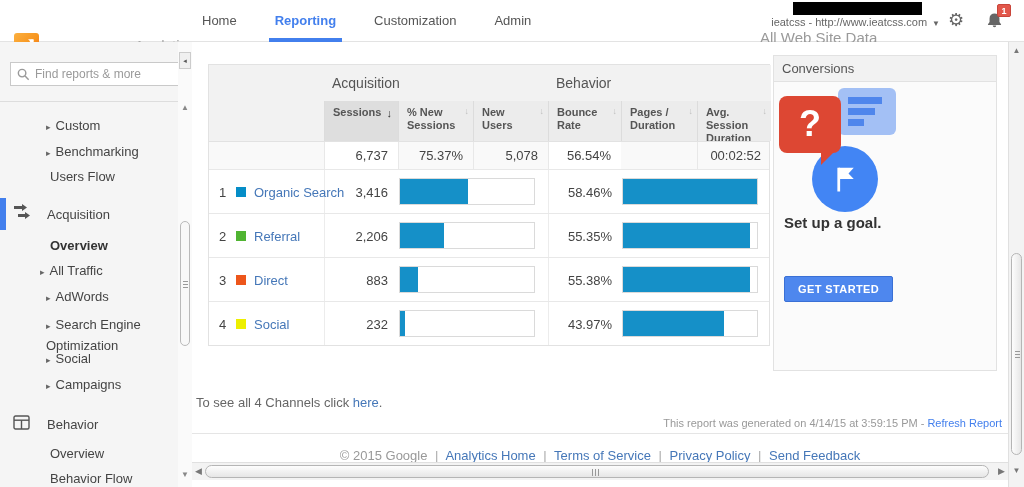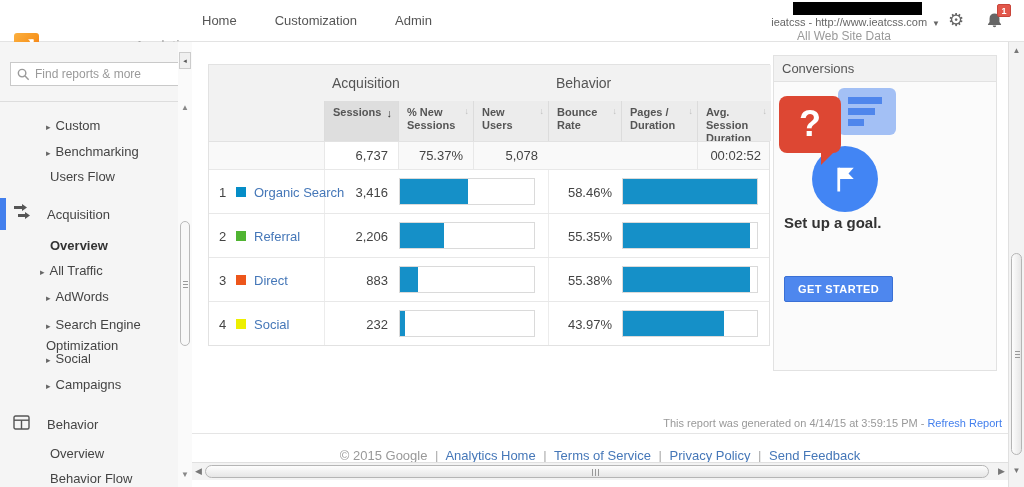--- a/index.html
+++ b/index.html
@@ -14,21 +14,21 @@
   .logo-icon { width:25px; height:25px; border-radius:3px; background:linear-gradient(135deg,#fbb040 0%,#f7941e 55%,#f26522 100%); display:flex; align-items:center; justify-content:center; }
   .logo-brand { font-family:"Liberation Serif", serif; font-size:26px; color:#701a75; margin-left:9px; letter-spacing:0.5px;margin-top:44px; }
   .logo-product { font-size:15px; color:#a8a8a8; margin-left:7px; }
   .nav-items { position:absolute; left:196px; top:0; height:42px; display:flex; align-items:flex-start; }
   .nav-item { position:relative; height:42px; line-height:42px; font-size:13px; color:#555; margin-right:26px; padding:0 6px; cursor:pointer; }
   .nav-item.active { color:#427fed; font-weight:bold; }
   .nav-item.active::after { content:""; position:absolute; left:0; right:0; bottom:0; height:4px; background:#427fed; }
   .redacted { position:absolute; left:793px; top:2px; width:129px; height:13px; background:#000; }
   .acct-property { position:absolute; left:760px; top:16px; width:180px; text-align:right; font-size:11px; color:#666; white-space:nowrap; }
   .acct-caret { font-size:8px; color:#666; margin-left:5px; }
-  .acct-view { position:absolute; left:760px; top:29px; width:168px; text-align:center; font-size:12px; color:#9a9a9a; }
+  .acct-view { position:absolute; left:760px; top:29px; width:168px; text-align:left; font-size:15px; color:#9a9a9a; }
   .gear { position:absolute; left:948px; top:9px; font-family:"DejaVu Sans", sans-serif; font-size:18px; color:#666; cursor:pointer; }
   .bell { position:absolute; left:986px; top:12px; cursor:pointer; }
   .notif-badge { position:absolute; left:997px; top:4px; min-width:14px; height:13px; background:#e2574b; border:1px solid #c9453a; border-radius:2px; color:#fff; font-size:9px; font-weight:bold; text-align:center; line-height:12px; padding:0 2px; }
   
   #sidebar { position:absolute; left:0; top:42px; width:178px; height:445px; background:#f5f5f5; }
   .search-wrap { position:absolute; left:10px; top:20px; width:176px; height:24px; background:#fff; border:1px solid #c9c9c9; }
   .search-input { position:absolute; left:24px; top:0; width:132px; height:22px; border:none; outline:none; font-size:12px; color:#555; background:transparent; font-family:"Liberation Sans", sans-serif; }
   .search-input::placeholder { color:#9a9a9a; }
   .search-ic { position:absolute; left:5px; top:4px; }
   .side-divider { position:absolute; left:0; top:59px; width:178px; border-top:1px solid #ddd; }
@@ -115,20 +115,21 @@
         <svg width="19" height="19" viewBox="0 0 24 24">
             <polyline points="4,18 10,10 13,13 20,5" fill="none" stroke="#fff" stroke-width="3"></polyline>
             <polygon points="14,4 21,4 21,11" fill="#fff"></polygon>
           </svg>
       </span>
       <span class="logo-brand">Google</span>
       <span class="logo-product">Analytics</span>
     </div>
     <div class="nav-items">
       <span class="nav-item">Home</span>
+      <span class="nav-item active">Reporting</span>
       <span class="nav-item">Customization</span>
       <span class="nav-item">Admin</span>
     </div>
     <div class="redacted"></div>
     <div class="acct-property">
       <span>ieatcss - http://www.ieatcss.com</span><span class="acct-caret">▼</span>
     </div>
     <div class="acct-view">All Web Site Data</div>
     <span class="gear">⚙</span>
     <span class="bell">
@@ -202,20 +203,21 @@
         <div class="th-cell c2"><span>% New Sessions</span><span class="sort-faint">↓</span></div>
         <div class="th-cell c3"><span>New Users</span><span class="sort-faint">↓</span></div>
         <div class="th-cell c4"><span>Bounce Rate</span><span class="sort-faint">↓</span></div>
         <div class="th-cell c5"><span>Pages / Duration</span><span class="sort-faint">↓</span></div>
         <div class="th-cell c6"><span>Avg. Session Duration</span><span class="sort-faint">↓</span></div>
       </div>
       <div class="totrow">
         <div class="tot-cell white c1">6,737</div>
         <div class="tot-cell c2">75.37%</div>
         <div class="tot-cell c3">5,078</div>
+        <div class="tot-cell white c4">56.54%</div>
         <div class="tot-cell c6">00:02:52</div>
       </div>
 
       <div class="trow">
         <span class="rank">1</span>
         <span class="chip" style="background-color: rgb(5, 141, 199);"></span>
         <a class="channel">Organic Search</a>
         <span class="val sessions">3,416</span>
         <div class="barbox b1">
             <div class="barfill" style="width: 50.7%;"></div>
@@ -278,20 +280,23 @@
             <path d="M7 3v19" stroke="#fff" stroke-width="2.2"></path>
             <path d="M7 3h12l-4.2 4.5L19 12H7z" fill="#fff"></path>
           </svg>
       </div>
       <div class="bub-q">?</div>
       <div class="bub-q-tail"></div>
       <div class="conv-heading">Set up a goal.</div>
       <button class="conv-btn">GET STARTED</button>
     </div>
 
+    <div class="footnote">
+      <span>To see all 4 Channels click </span><a>here</a><span>.</span>
+    </div>
 
     <div class="reportmeta">
       <span>This report was generated on 4/14/15 at 3:59:15 PM - </span><a>Refresh Report</a>
     </div>
 
     <div class="content-divider"></div>
 
     <div class="footer">
       <span>© 2015 Google</span>
       <span class="sep">|</span>

